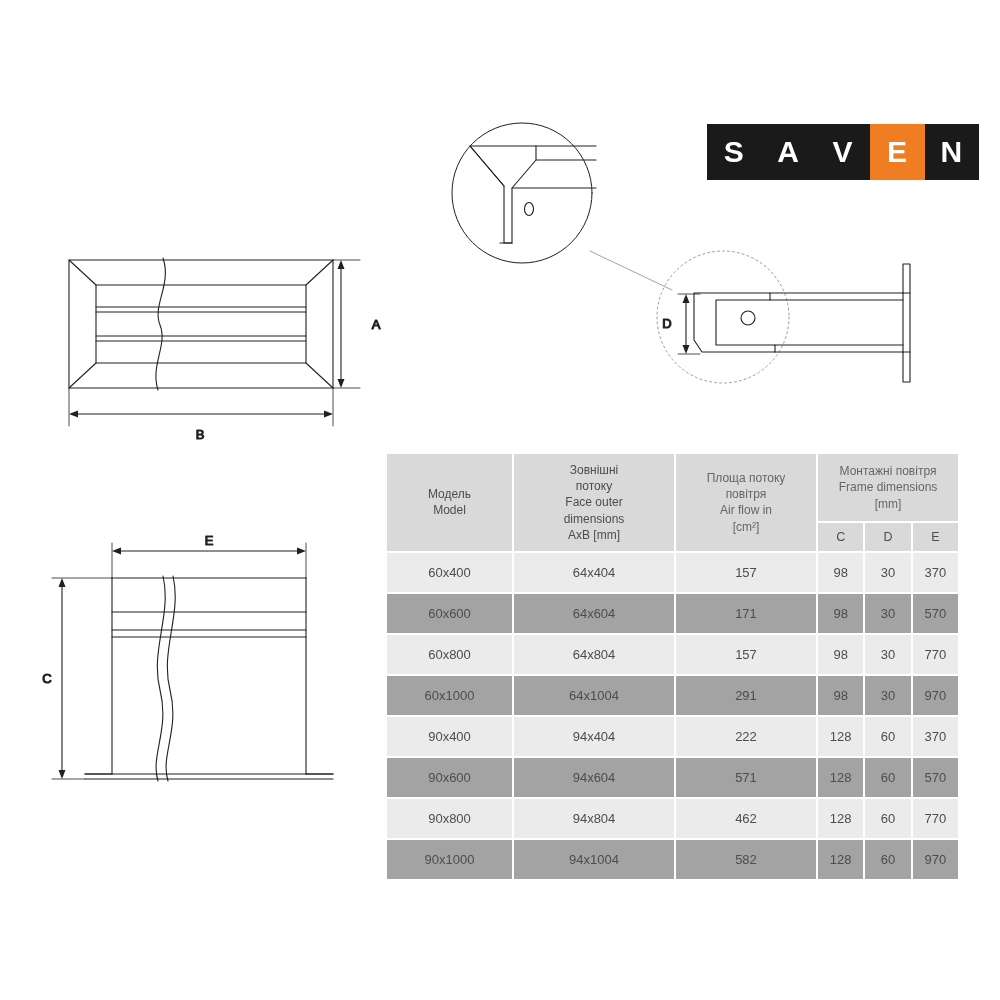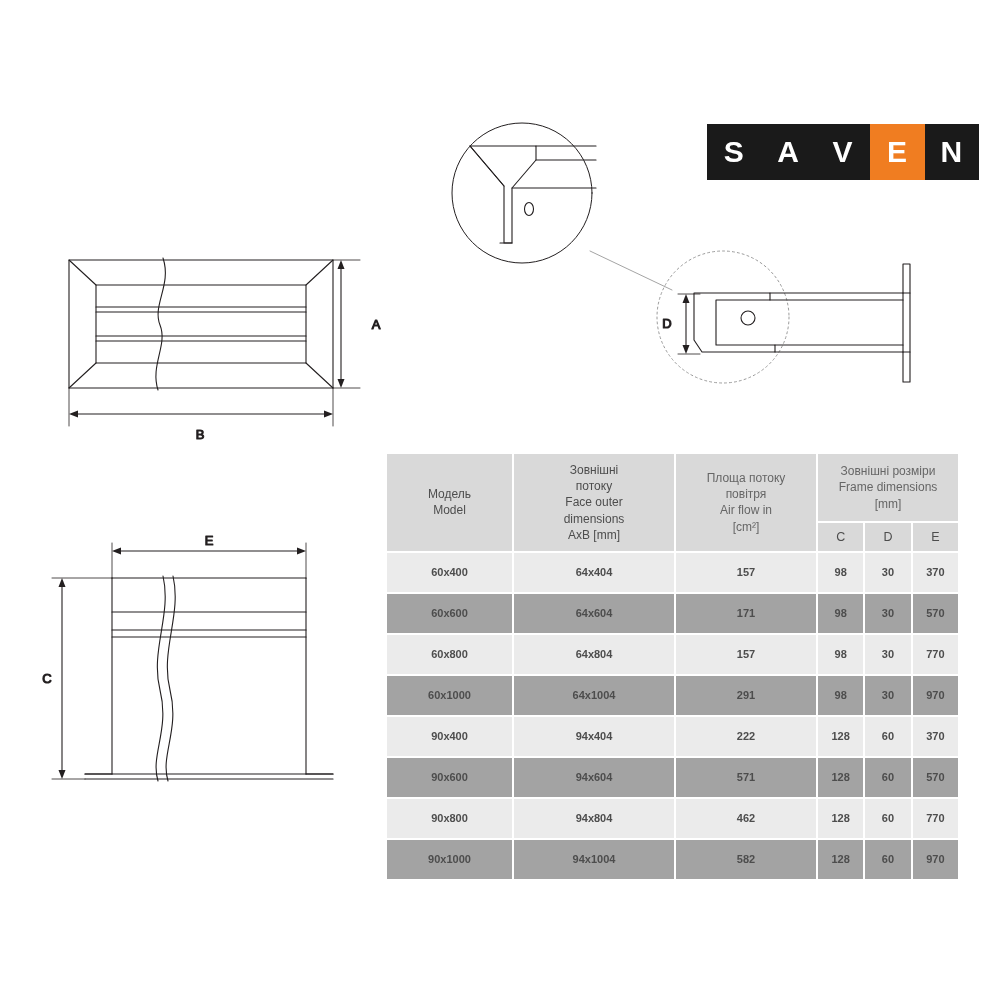--- a/index.html
+++ b/index.html
@@ -86,22 +86,21 @@
     color: #666;
   }
   .spec-table thead th.sub {
     background: #d9d9d9;
     font-weight: normal;
     font-size: 12.5px;
     padding: 5px 2px;
   }
   .spec-table tbody td {
     height: 39px;
-    font-size: 11px;
-    font-weight: bold;
+    font-size: 13px;
   }
   .row-a td { background: #ebebeb; }
   .row-b td { background: #a3a3a3; }
   .col-w1 { width: 117px; }
   .col-w2 { width: 152px; }
   .col-w3 { width: 132px; }
   .col-w4 { width: 58px; }
   .col-w5 { width: 58px; }
   .col-w6 { width: 58px; }
 </style>
@@ -250,21 +249,21 @@
         <div>dimensions</div>
         <div>AxB [mm]</div>
       </th>
       <th class="col-w3 light" rowspan="2">
         <div>Площа потоку</div>
         <div>повітря</div>
         <div>Air flow in</div>
         <div>[cm²]</div>
       </th>
       <th class="light" colspan="3">
-        <div>Зовнішні розміри</div>
+        <div>Монтажні повітря</div>
         <div>Frame dimensions</div>
         <div>[mm]</div>
       </th>
     </tr>
     <tr>
       <th class="col-w4 sub">C</th>
       <th class="col-w5 sub">D</th>
       <th class="col-w6 sub">E</th>
     </tr>
   </thead>

